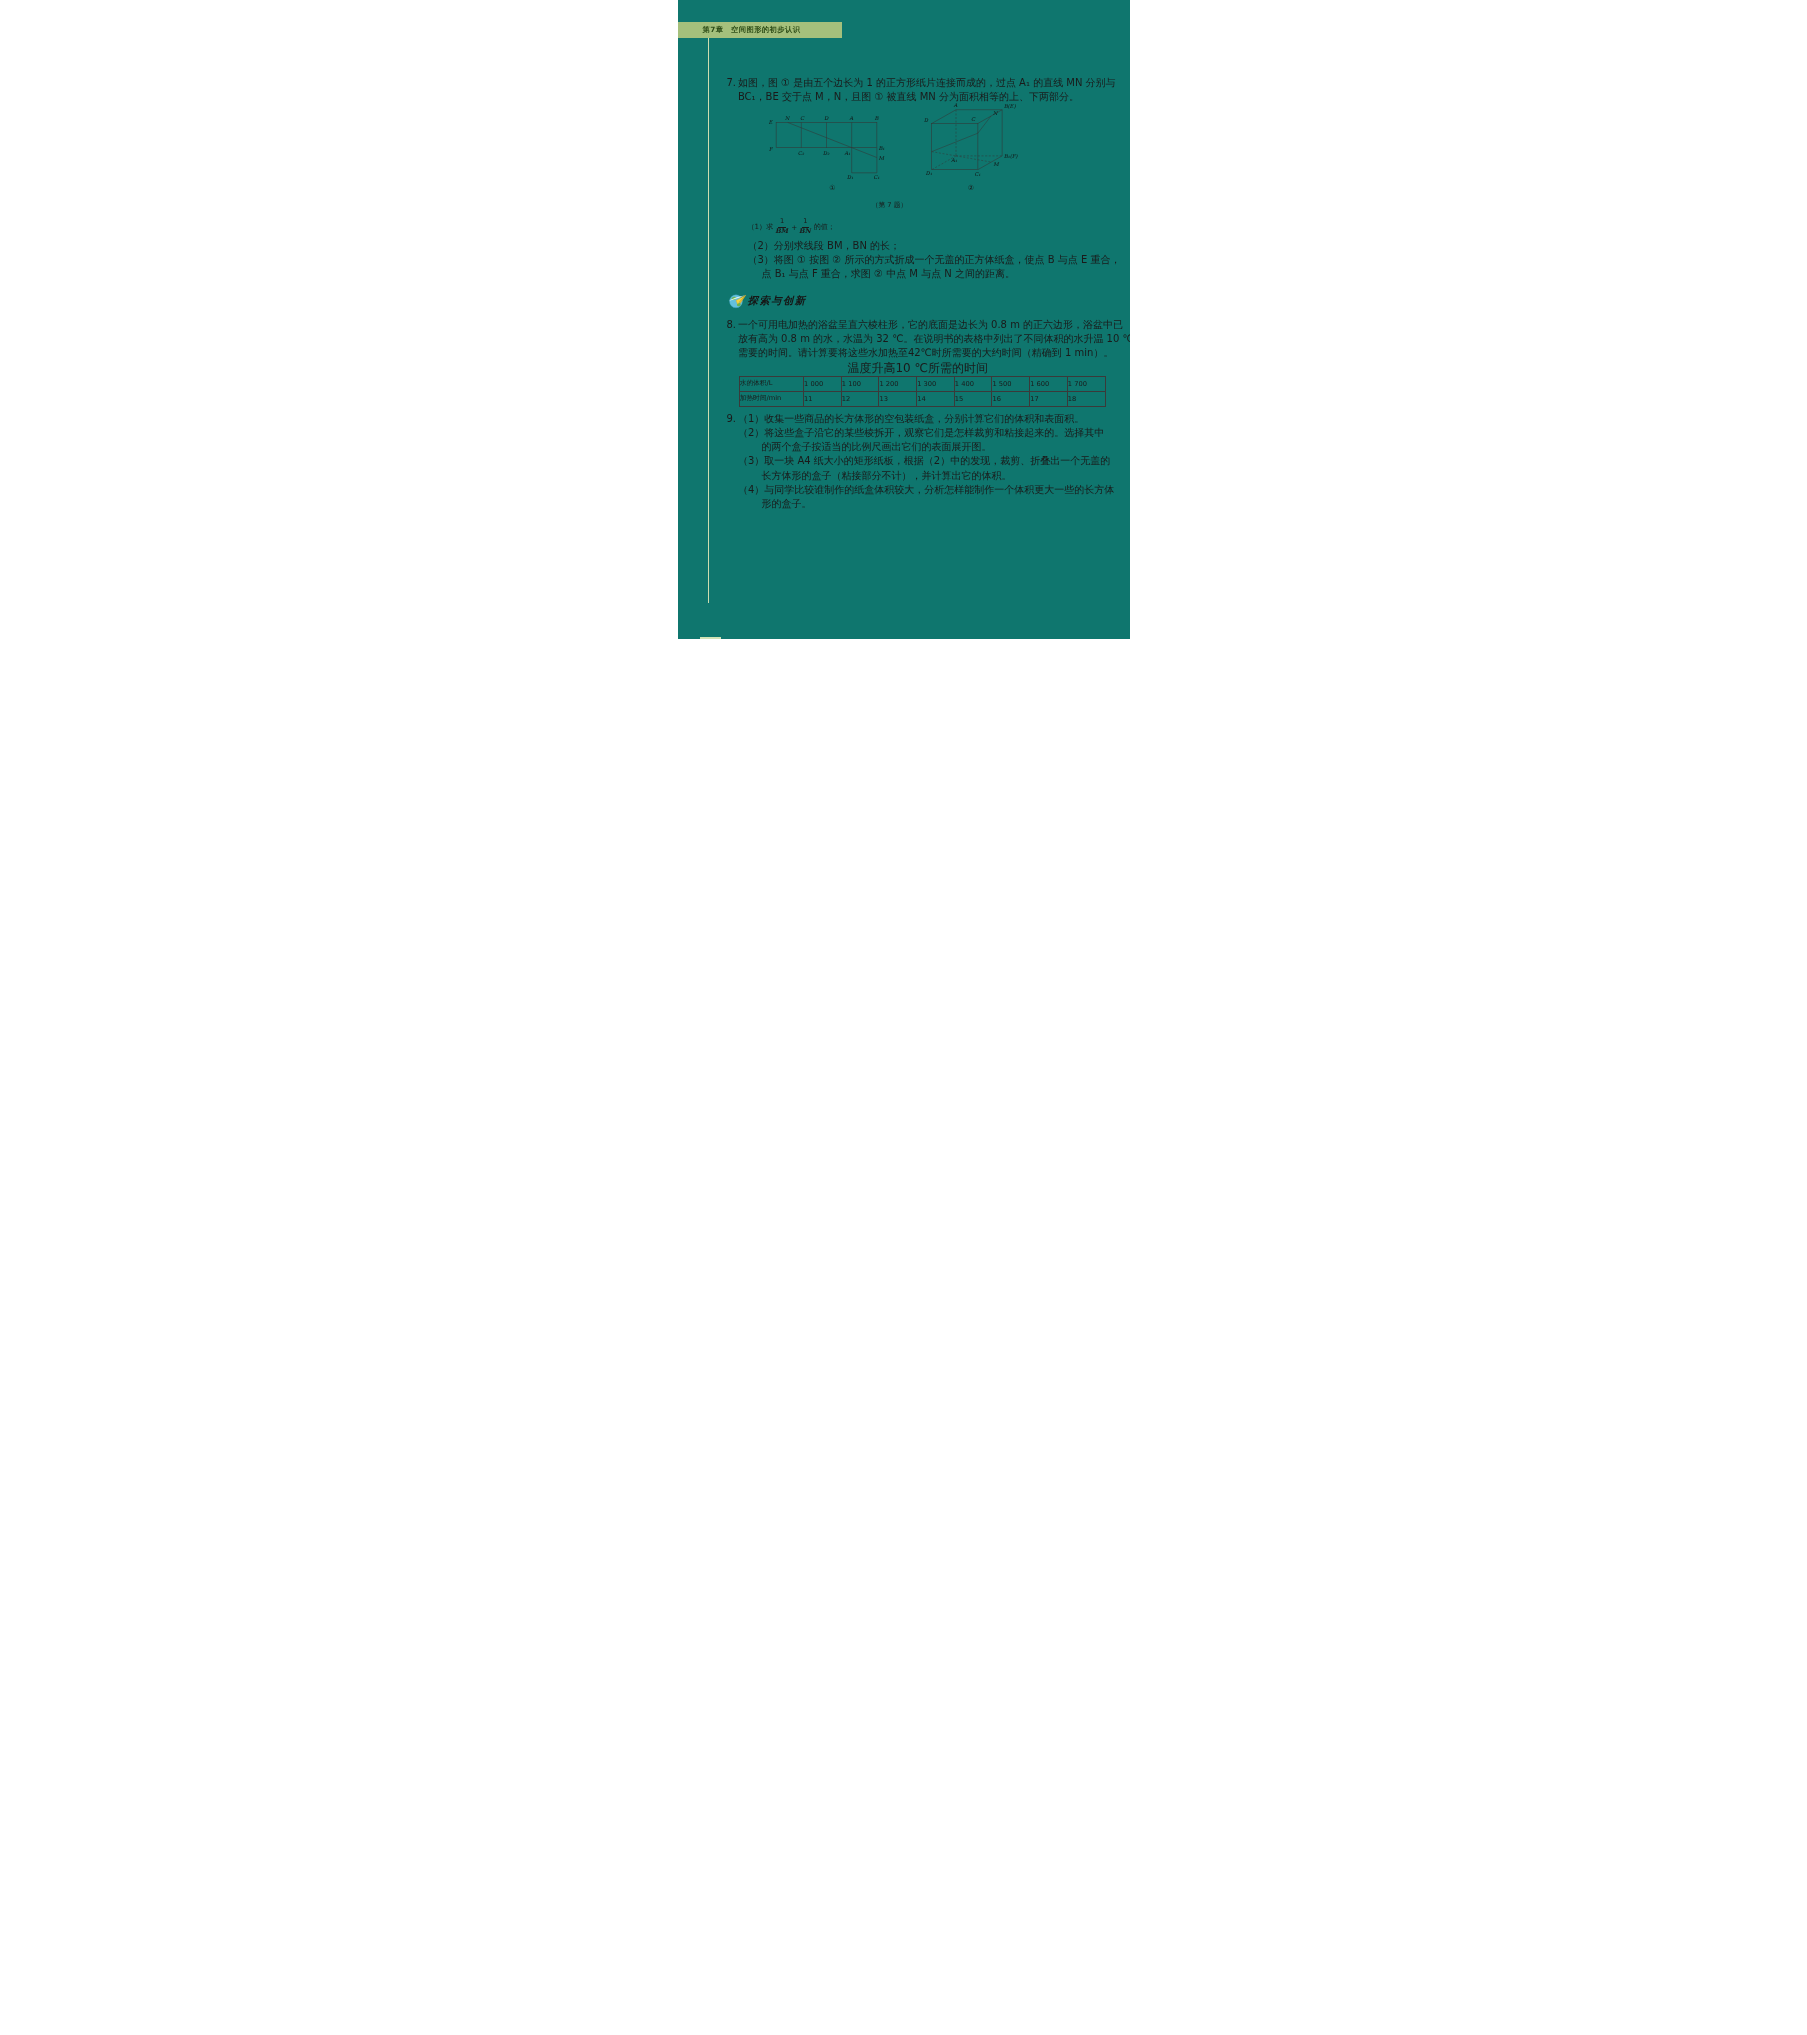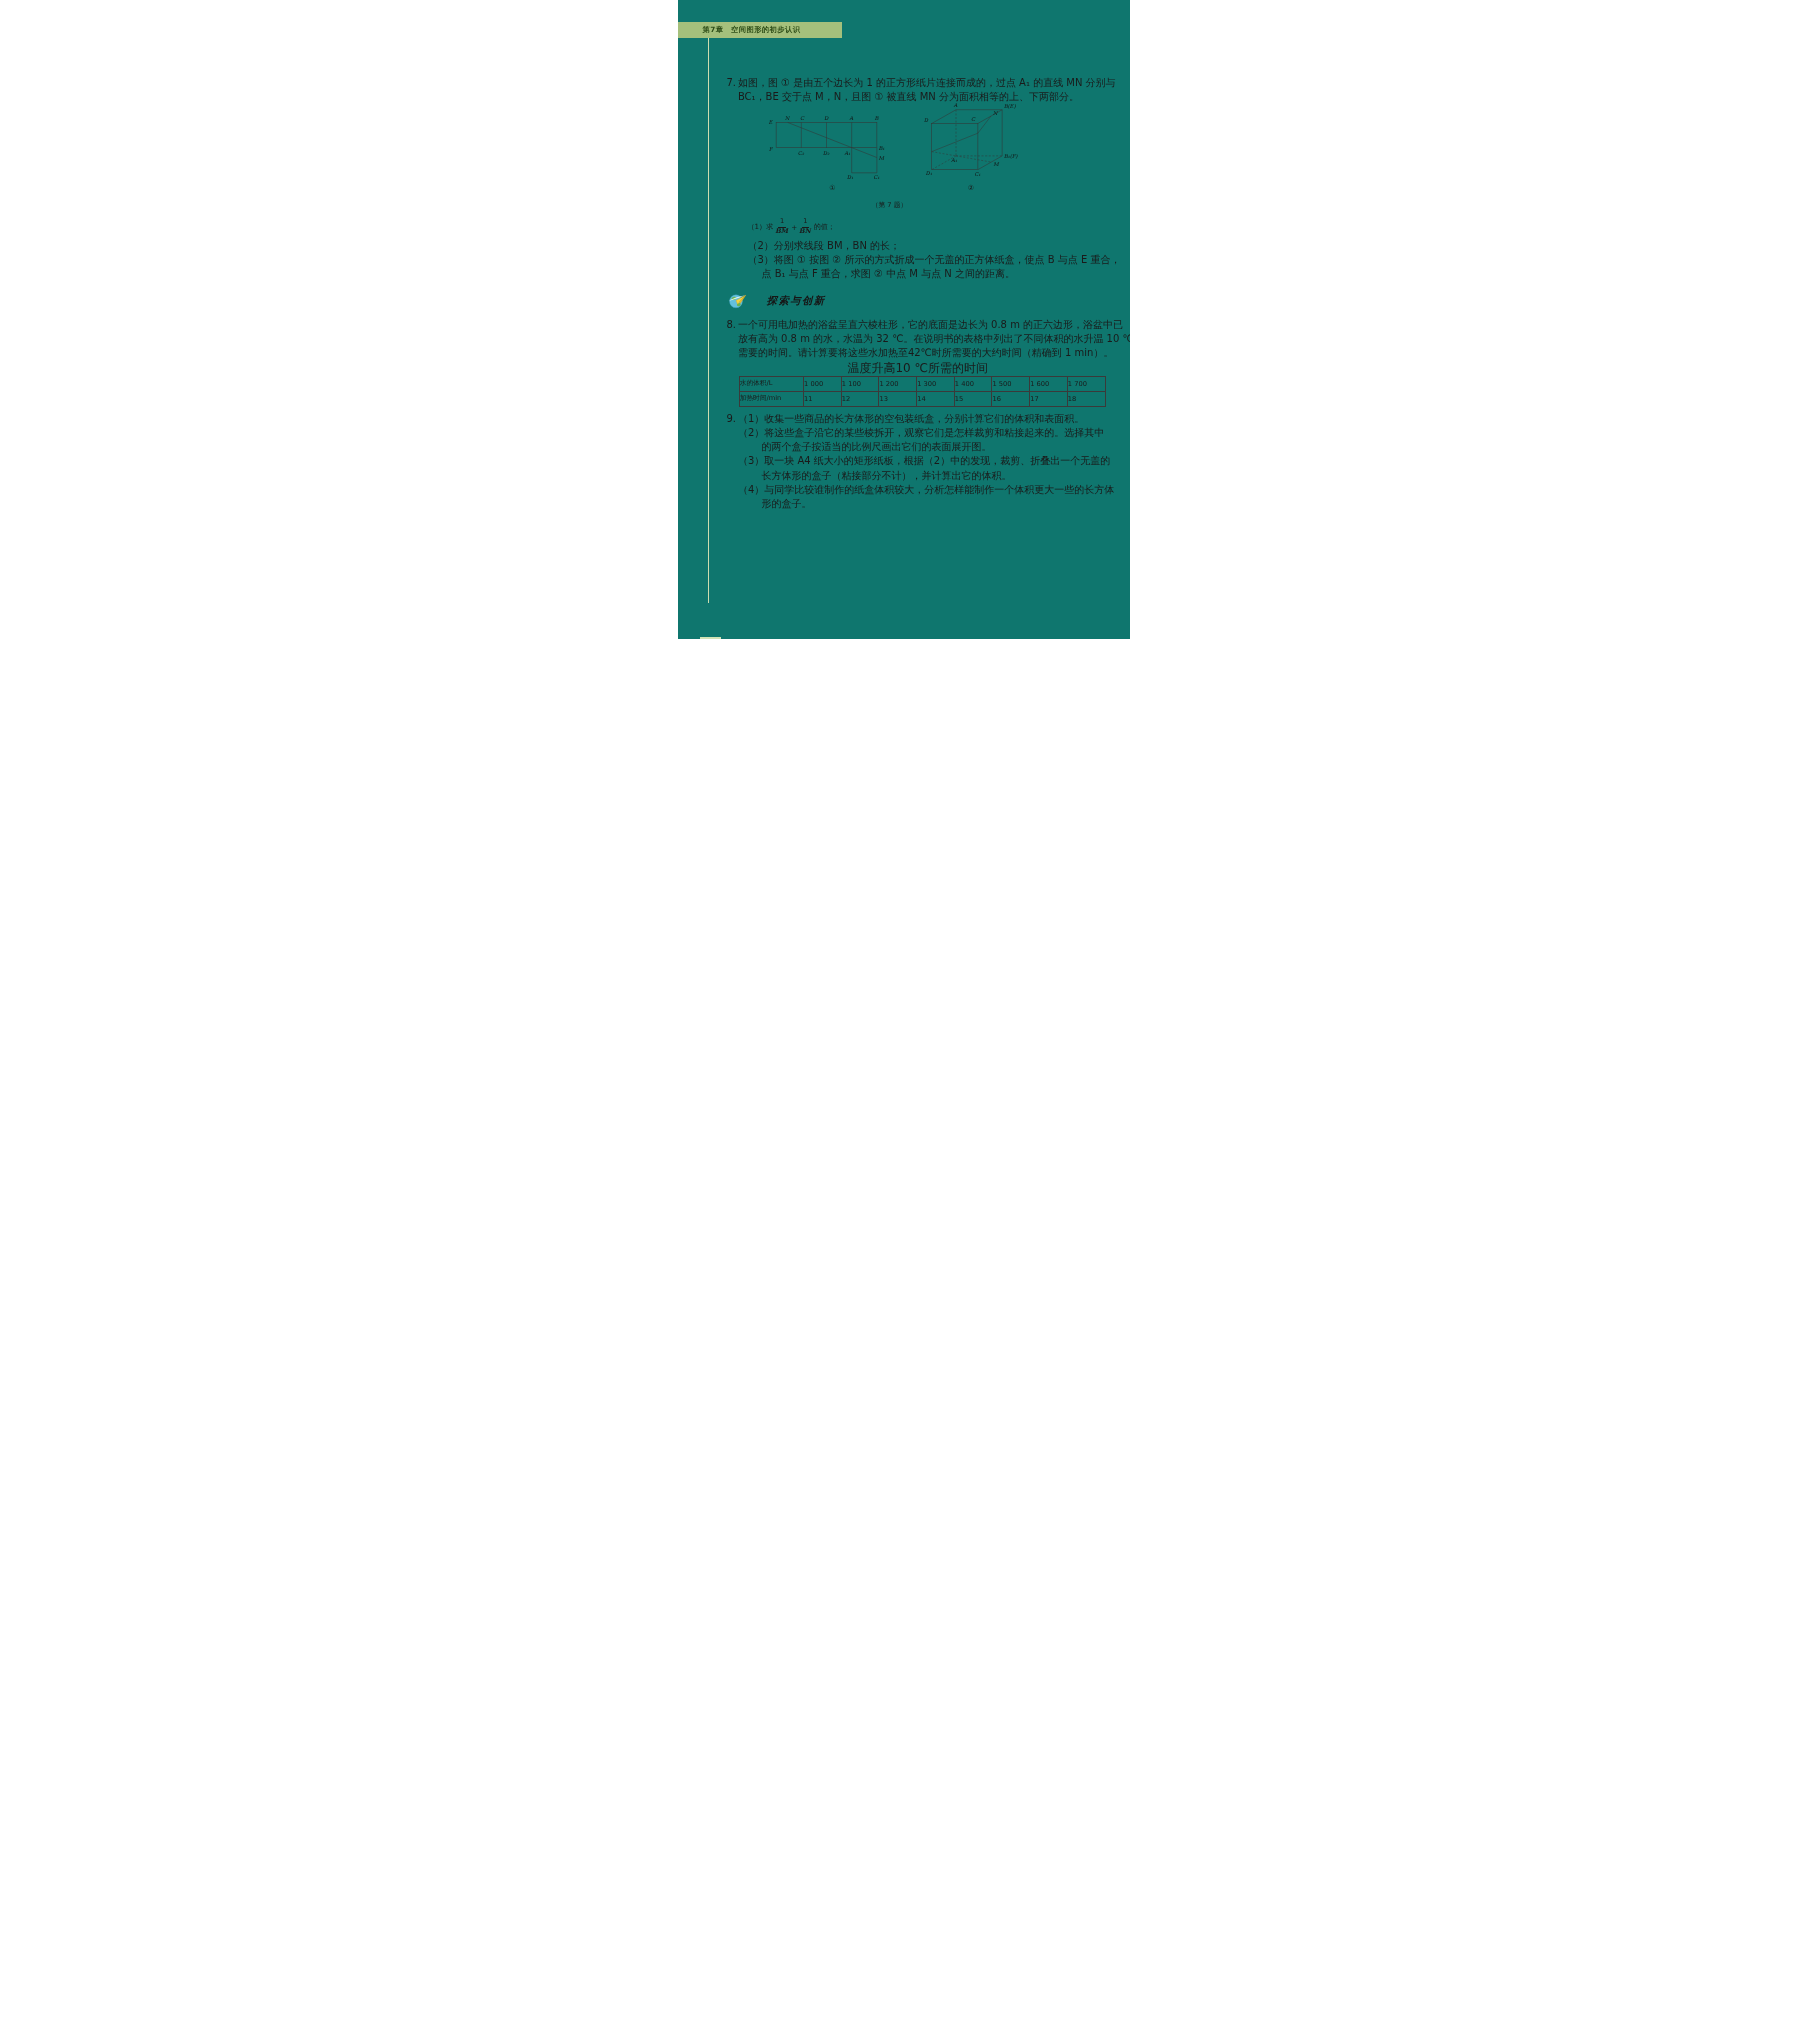--- a/index.html
+++ b/index.html
@@ -19,21 +19,21 @@
   .sub2{padding-left:35px;}
   .figures{display:flex;align-items:flex-start;padding-left:41px;gap:22.4px;margin-top:6.5px;height:88px;}
   .figwrap2{margin-top:-10.6px;}
   .fig-num{text-align:center;font-size:7px;margin-top:0.8px;}
   .caption{width:326px;text-align:center;font-size:6.7px;margin-top:2.4px;}
   svg text{font-family:"DejaVu Serif","Liberation Serif",serif;font-style:italic;font-size:13px;fill:#111;}
   .q1line{display:flex;align-items:center;padding-left:21px;height:23.6px;font-size:7.1px;margin-top:5px;white-space:nowrap;}
   .frac{display:inline-flex;flex-direction:column;align-items:center;margin:0 2.4px;line-height:1.1;font-size:6.7px;}
   .frac .fnum{padding:0 1.6px 0.8px;border-bottom:0.6px solid #1a1a1a;}
   .frac .fden{padding-top:0.8px;font-family:"DejaVu Serif","Liberation Serif",serif;font-style:italic;font-weight:bold;}
-  .section-head{display:flex;align-items:center;gap:19px;margin-top:8.1px;margin-left:0.8px;height:22px;}
+  .section-head{display:flex;align-items:center;gap:0;margin-top:8.1px;margin-left:0.8px;height:22px;}
   .section-title{font-size:10.2px;font-weight:bold;font-style:italic;letter-spacing:1.6px;color:#161616;}
   .p8{margin-top:6px;}
   .tbl-title{width:358px;margin-left:12.2px;text-align:center;font-size:12px;line-height:14px;margin-top:0.8px;}
   table{border-collapse:collapse;margin-left:12.2px;margin-top:0.8px;}
   td{border:0.5px solid #3a3a3a;font-size:6.7px;height:14px;padding:0;}
   td.lab{width:64px;}
   td.val{width:37px;}
   .p9{margin-top:4.9px;}
 </style>
 </head>

